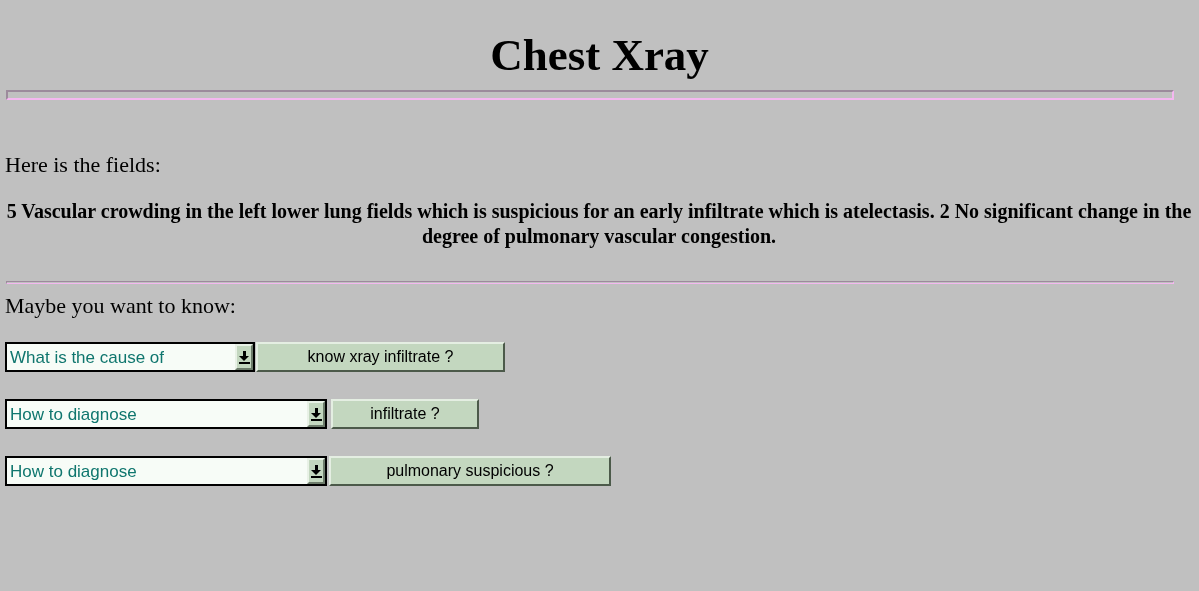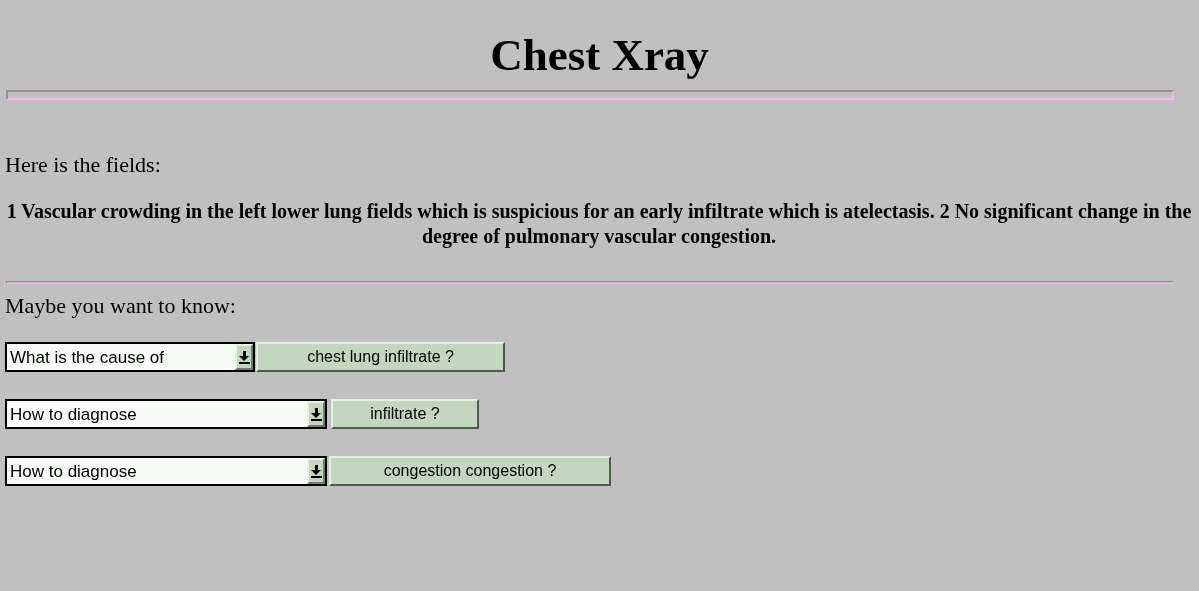--- a/index.html
+++ b/index.html
@@ -112,21 +112,21 @@
     padding: 0;
     cursor: pointer;
   }
   .select .value {
     display: flex;
     align-items: center;
     padding: 0 4px 0 3px;
     font-family: "Liberation Sans", "DejaVu Sans", sans-serif;
     font-size: 17px;
     line-height: 17px;
-    color: #000000;
+    color: #0f766e;
     white-space: nowrap;
     flex: 1 1 auto;
     background: #f7fcf7;
   }
   .select .arrow-btn {
     flex: 0 0 auto;
     width: 18px;
     background: #c3d7bf;
     border-top: 2px solid #e8f1e6;
     border-left: 2px solid #e8f1e6;
@@ -204,38 +204,38 @@
 <body>
 
 <div class="page">
 
   <h1 class="title">Chest Xray</h1>
 
   <div class="hr-thick"></div>
 
   <div class="lead">Here is the fields:</div>
 
-  <div class="report">1 Vascular crowding in the left lower lung fields which is suspicious for an early infiltrate which is atelectasis. 2 No significant change in the degree of pulmonary vascular congestion.</div>
+  <div class="report">5 Vascular crowding in the left lower lung fields which is suspicious for an early infiltrate which is atelectasis. 2 No significant change in the degree of pulmonary vascular congestion.</div>
 
   <div class="hr-thin"></div>
 
   <div class="maybe">Maybe you want to know:</div>
 
   <div class="qrow" id="qrow-1">
     <div class="select" id="select-1">
       <span class="value">What is the cause of</span>
       <span class="arrow-btn">
         <span class="arrow-glyph">
           <span class="stem"></span>
           <span class="head"></span>
           <span class="bar"></span>
         </span>
       </span>
     </div>
-    <div class="qbutton" id="btn-1">chest lung infiltrate ?</div>
+    <div class="qbutton" id="btn-1">know xray infiltrate ?</div>
   </div>
 
   <div class="qrow" id="qrow-2">
     <div class="select" id="select-2">
       <span class="value">How to diagnose</span>
       <span class="arrow-btn">
         <span class="arrow-glyph">
           <span class="stem"></span>
           <span class="head"></span>
           <span class="bar"></span>
@@ -249,16 +249,16 @@
     <div class="select" id="select-3">
       <span class="value">How to diagnose</span>
       <span class="arrow-btn">
         <span class="arrow-glyph">
           <span class="stem"></span>
           <span class="head"></span>
           <span class="bar"></span>
         </span>
       </span>
     </div>
-    <div class="qbutton" id="btn-3">congestion congestion ?</div>
+    <div class="qbutton" id="btn-3">pulmonary suspicious ?</div>
   </div>
 
 </div>
 
 </body></html>

